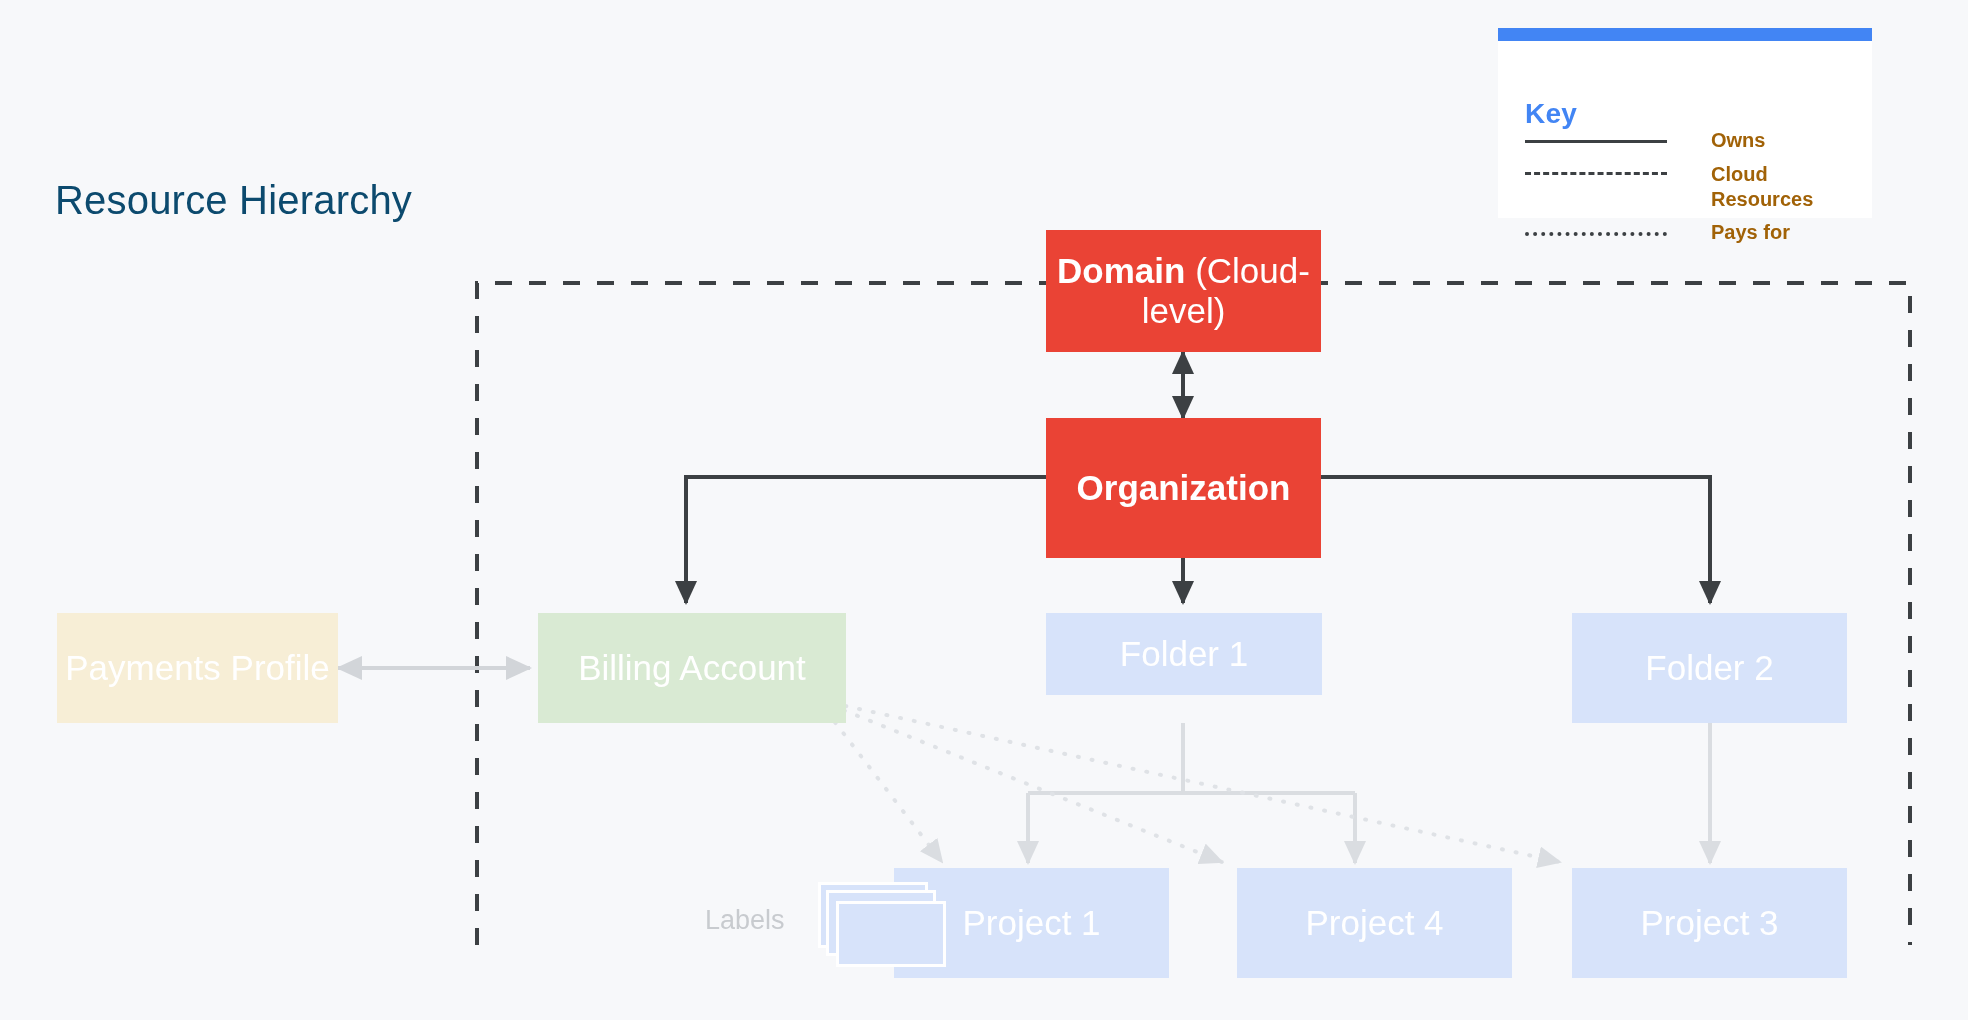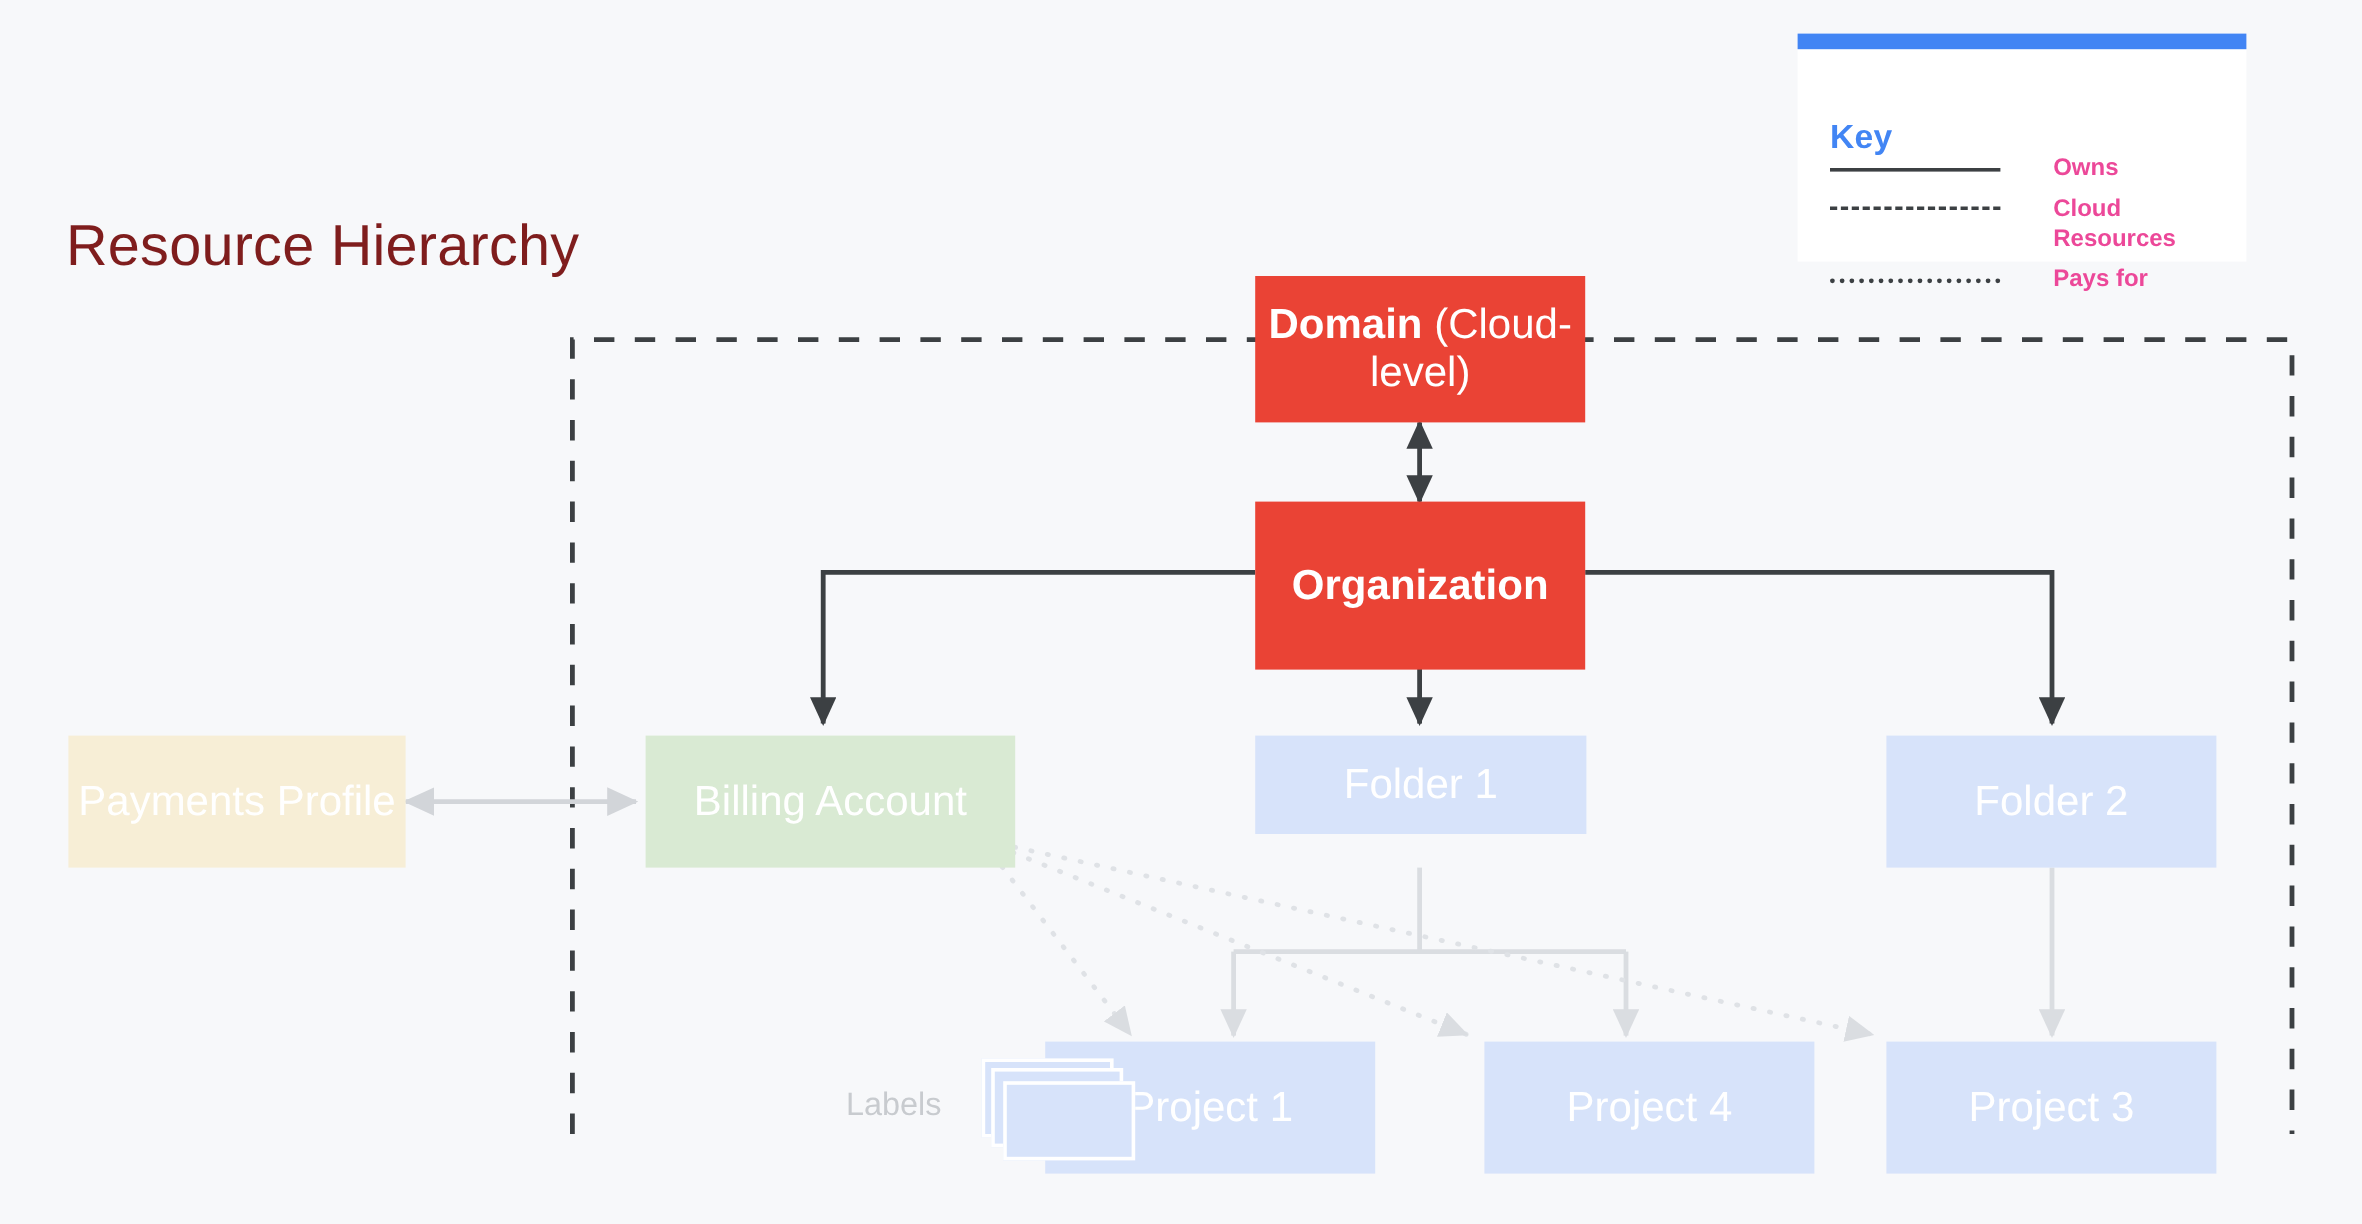--- a/index.html
+++ b/index.html
@@ -11,21 +11,21 @@
     position:relative;
   }
   #stage{position:absolute;inset:0;width:1968px;height:1020px;}
 
   
   #wires{position:absolute;left:0;top:0;width:1968px;height:1020px;pointer-events:none;}
 
   
   .page-title{
     position:absolute;left:55px;top:178px;
-    font-size:48px;font-weight:400;color:#7f1d1d;
+    font-size:40px;font-weight:400;color:#0c4a6e;
     letter-spacing:.2px;white-space:nowrap;
   }
 
   
   .node{
     position:absolute;
     display:flex;align-items:center;justify-content:center;
     text-align:center;
     box-sizing:border-box;
   }
@@ -71,21 +71,21 @@
     font-size:28px;font-weight:700;color:#4285f4;letter-spacing:.2px;
   }
   .key-rows{position:absolute;left:27px;top:100px;width:320px;}
   .key-row{position:relative;height:34px;}
   .key-row .sample{position:absolute;left:0;top:12px;width:142px;height:0;border-top-width:3px;border-color:#3c4043;}
   .key-row .sample.solid{border-top-style:solid;}
   .key-row .sample.dotted{border-top-style:dotted;border-top-width:4px;}
   .key-row .sample.dashed{border-top-style:dashed;border-top-width:3px;}
   .key-row .ktext{
     position:absolute;left:186px;top:0;
-    font-size:20px;font-weight:700;color:#ec4899;line-height:25px;
+    font-size:20px;font-weight:700;color:#a16207;line-height:25px;
   }
   .key-row.tall{height:58px;}
   .key-row.tall .sample{top:10px;}
 </style>
 </head>
 <body>
 
 <div id="stage">
 
   <svg id="wires" viewBox="0 0 1968 1020" width="1968" height="1020" xmlns="http://www.w3.org/2000/svg">
@@ -178,21 +178,21 @@
   </div>
 
   <div class="node blue" style="left:1046px;top:613px;width:276px;height:82px;">
     <span class="lbl">Folder 1</span>
   </div>
 
   <div class="node blue" style="left:1572px;top:613px;width:275px;height:110px;">
     <span class="lbl">Folder 2</span>
   </div>
 
-  <div class="node blue" style="left:871px;top:868px;width:275px;height:110px;">
+  <div class="node blue" style="left:894px;top:868px;width:275px;height:110px;">
     <span class="lbl">Project 1</span>
   </div>
 
   <div class="node blue" style="left:1237px;top:868px;width:275px;height:110px;">
     <span class="lbl">Project 4</span>
   </div>
 
   <div class="node blue" style="left:1572px;top:868px;width:275px;height:110px;">
     <span class="lbl">Project 3</span>
   </div>

